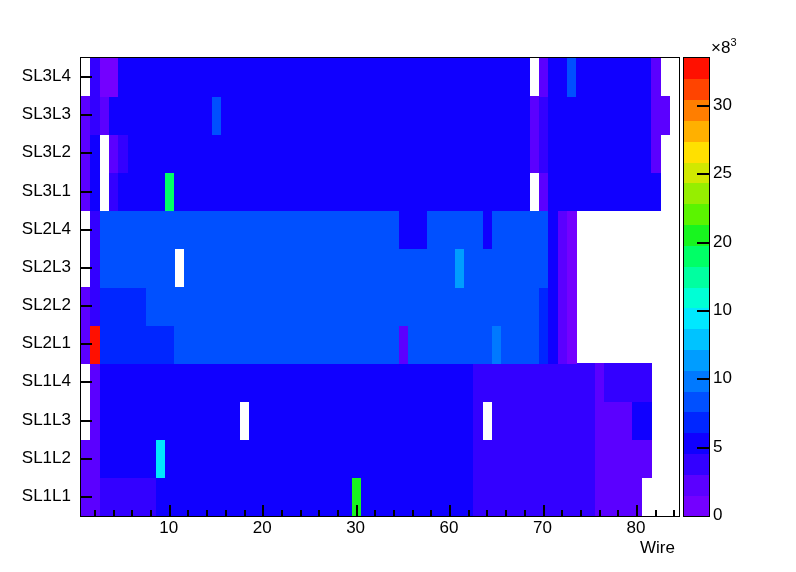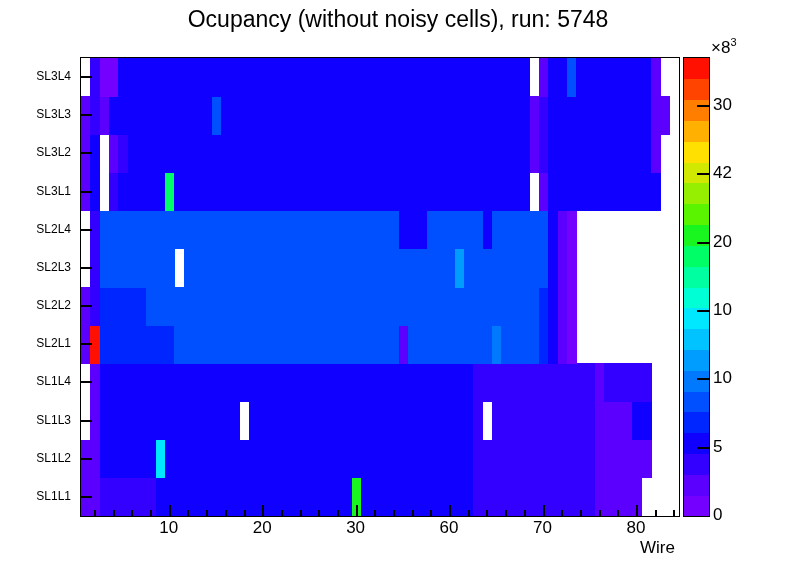--- a/index.html
+++ b/index.html
@@ -52,21 +52,21 @@
     height: 458px;
   }
   .cell {
     position: absolute;
   }
   
   #y-labels { position: absolute; left: 0; top: 57px; width: 78px; height: 458px; }
   .ylab {
     position: absolute;
     right: 7px;
-    font-size: 12px;
+    font-size: 17px;
     color: #000000;
     text-align: right;
     white-space: nowrap;
     transform: translateY(-50%);
   }
   .ytick {
     position: absolute;
     left: 81px;
     width: 11px;
     height: 0;
@@ -131,21 +131,20 @@
     color: #000000;
     white-space: nowrap;
   }
   #cb-exponent sup { font-size: 11px; vertical-align: super; }
 </style>
 </head>
 <body>
 
 <div id="root">
 
-  <div id="title">Ocupancy (without noisy cells), run: 5748</div>
 
   <div id="plot-frame">
     <div id="heatmap">
         <div class="cell" style="left: 0px; top: 419.83px; width: 9.94px; height: 38.77px; background: rgb(91, 0, 255);"></div>
         <div class="cell" style="left: 9.34px; top: 419.83px; width: 9.94px; height: 38.77px; background: rgb(91, 0, 255);"></div>
         <div class="cell" style="left: 18.69px; top: 419.83px; width: 9.94px; height: 38.77px; background: rgb(51, 0, 255);"></div>
         <div class="cell" style="left: 28.03px; top: 419.83px; width: 9.94px; height: 38.77px; background: rgb(51, 0, 255);"></div>
         <div class="cell" style="left: 37.38px; top: 419.83px; width: 9.94px; height: 38.77px; background: rgb(51, 0, 255);"></div>
         <div class="cell" style="left: 46.72px; top: 419.83px; width: 9.94px; height: 38.77px; background: rgb(51, 0, 255);"></div>
         <div class="cell" style="left: 56.06px; top: 419.83px; width: 9.94px; height: 38.77px; background: rgb(51, 0, 255);"></div>
@@ -941,18 +940,18 @@
       <div class="cbtick" style="top: 241.57px;"></div>
       <div class="cbtick" style="top: 173.21px;"></div>
       <div class="cbtick" style="top: 104.85px;"></div>
     </div>
   <div id="cb-labels">
       <div class="cblab" style="top: 515px;">0</div>
       <div class="cblab" style="top: 446.64px;">5</div>
       <div class="cblab" style="top: 378.28px;">10</div>
       <div class="cblab" style="top: 309.93px;">10</div>
       <div class="cblab" style="top: 241.57px;">20</div>
-      <div class="cblab" style="top: 173.21px;">42</div>
+      <div class="cblab" style="top: 173.21px;">25</div>
       <div class="cblab" style="top: 104.85px;">30</div>
     </div>
   <div id="cb-exponent"><span>×8</span><sup>3</sup></div>
 
 </div>
 
 </body></html>

